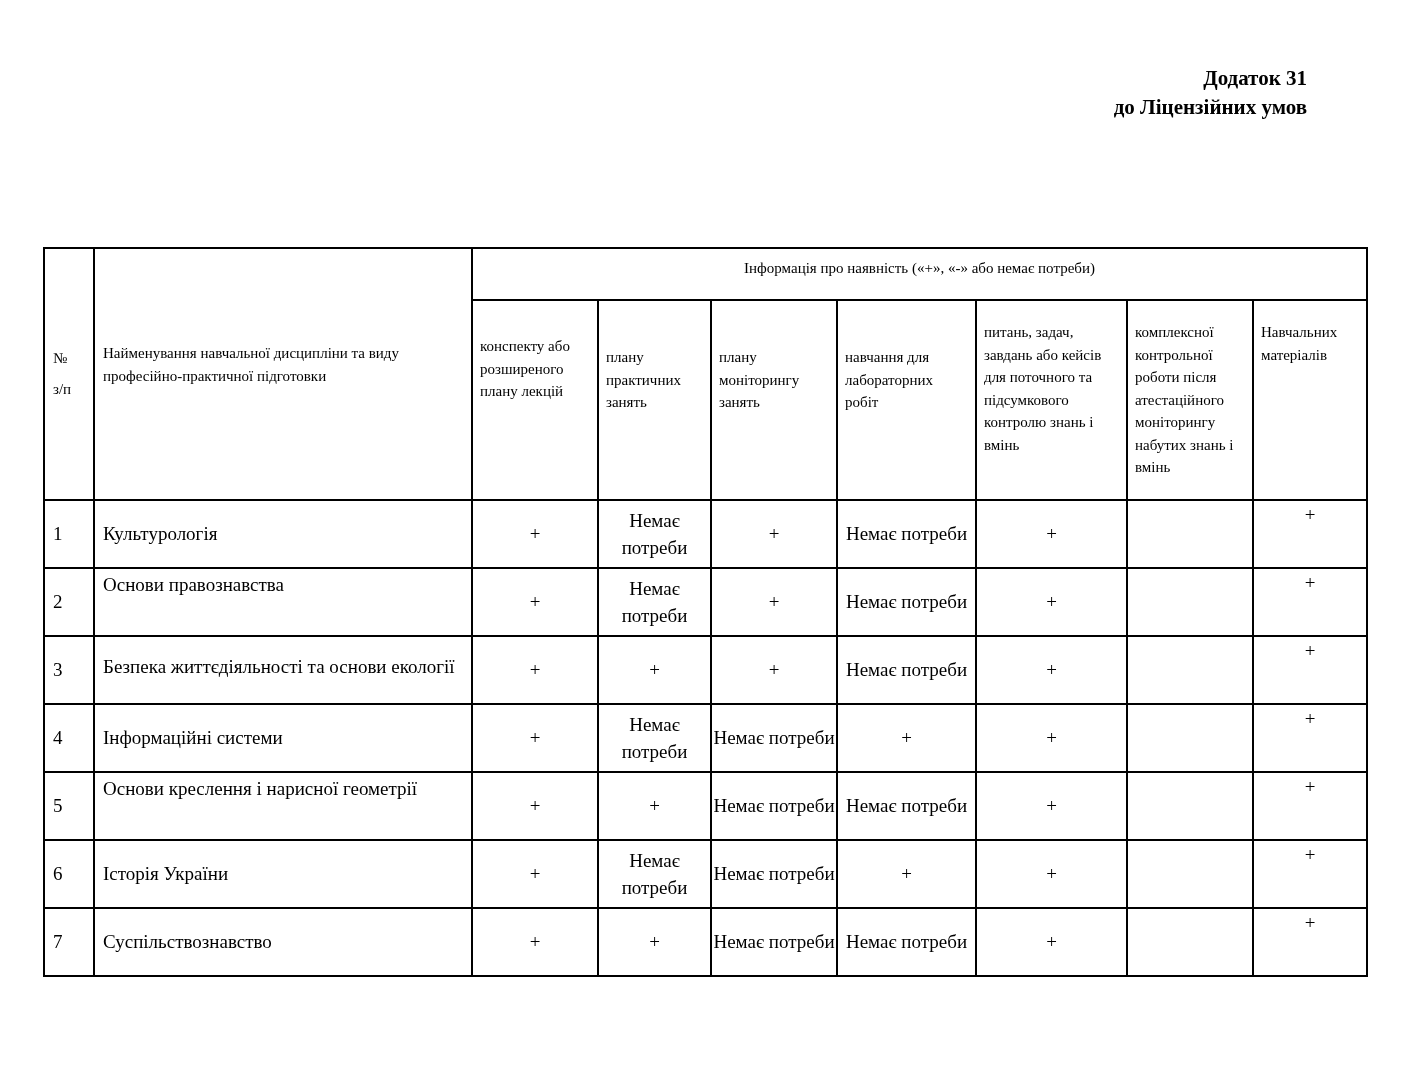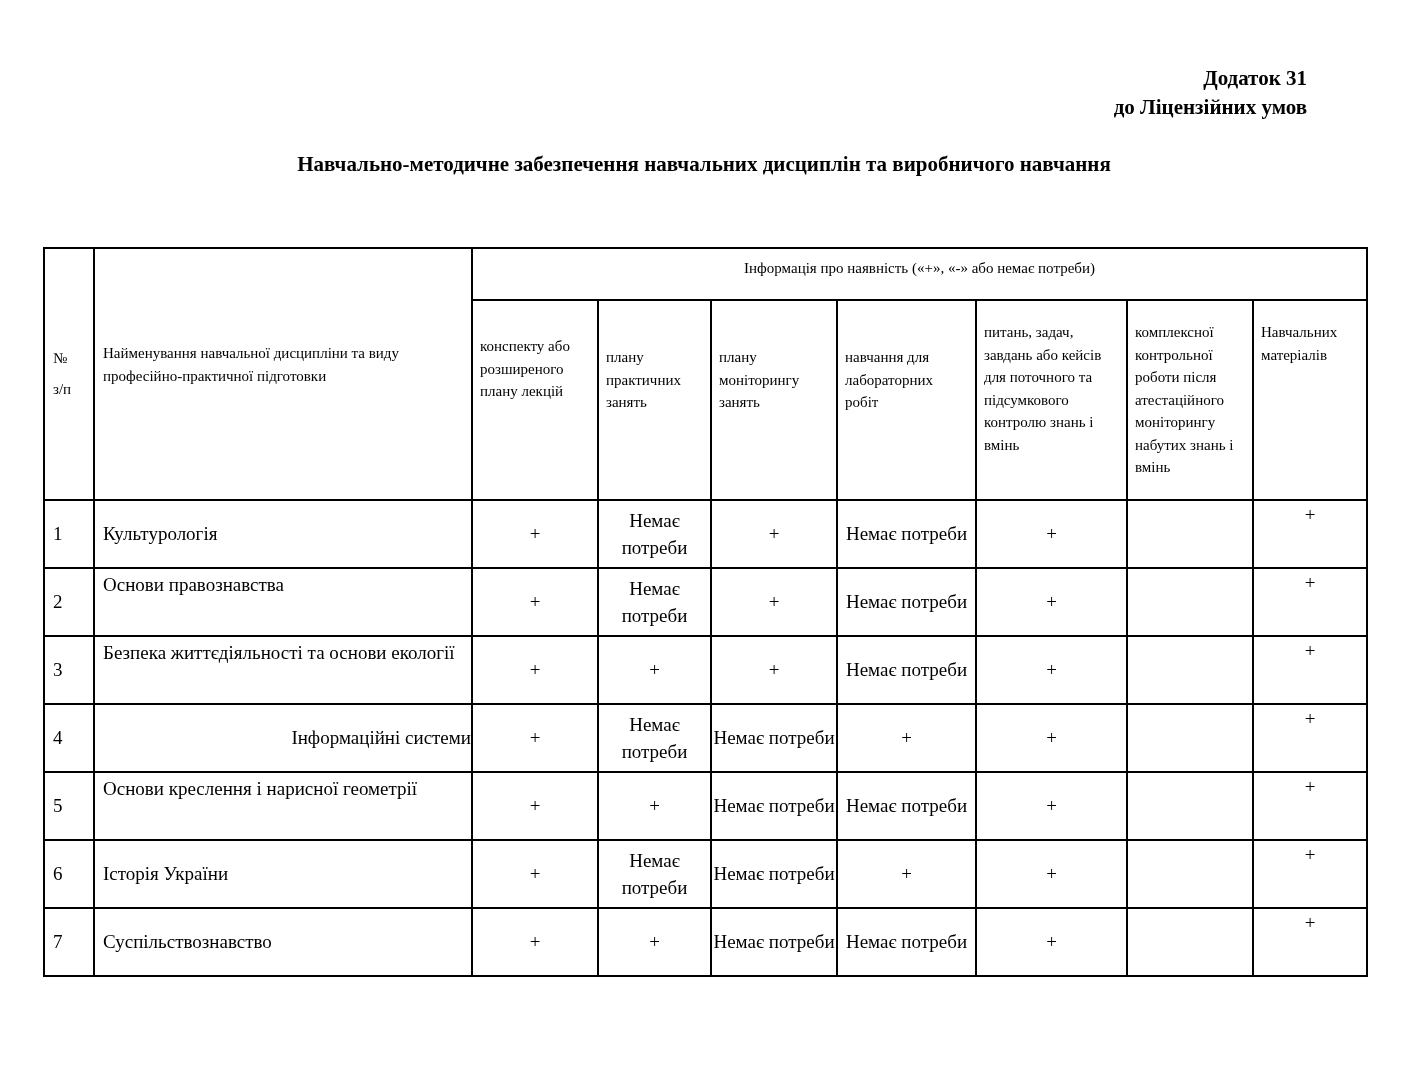--- a/index.html
+++ b/index.html
@@ -21,21 +21,20 @@
 </style>
 </head>
 <body>
 
 <div class="appendix">
   <div>Додаток 31</div>
   <div>до Ліцензійних умов</div>
 </div>
 
 <div class="title">
-  <div>Навчально-методичне забезпечення навчальних дисциплін та виробничого навчання</div>
 </div>
 
 <table class="main">
   <colgroup>
     <col style="width:50px">
       <col style="width:378px">
       <col style="width:126px">
       <col style="width:113px">
     <col style="width:126px">
       <col style="width:139px">
@@ -80,32 +79,32 @@
         <td class="body-cell center" style="vertical-align: middle; font-size: 19px;">+</td>
         <td class="body-cell center" style="vertical-align: middle;">Немає потреби</td>
         <td class="body-cell center" style="vertical-align: middle; font-size: 19px;">+</td>
         <td class="body-cell center" style="vertical-align: middle;">Немає потреби</td>
         <td class="body-cell center" style="vertical-align: middle; font-size: 19px;">+</td>
         <td class="body-cell center" style="vertical-align: middle;"></td>
         <td class="body-cell center" style="vertical-align: top; padding-top: 0px; font-size: 19px;">+</td>
       </tr>
       <tr style="height: 68px;">
         <td class="body-cell num-col" style="vertical-align: middle;">3</td>
-        <td class="body-cell name-col" style="vertical-align: top; padding-top: 2px;">Безпека життєдіяльності та основи екології</td>
+        <td class="body-cell name-col" style="vertical-align: top; padding-top: 16px;">Безпека життєдіяльності та основи екології</td>
         <td class="body-cell center" style="vertical-align: middle; font-size: 19px;">+</td>
         <td class="body-cell center" style="vertical-align: middle; font-size: 19px;">+</td>
         <td class="body-cell center" style="vertical-align: middle; font-size: 19px;">+</td>
         <td class="body-cell center" style="vertical-align: middle;">Немає потреби</td>
         <td class="body-cell center" style="vertical-align: middle; font-size: 19px;">+</td>
         <td class="body-cell center" style="vertical-align: middle;"></td>
         <td class="body-cell center" style="vertical-align: top; padding-top: 0px; font-size: 19px;">+</td>
       </tr>
       <tr style="height: 68px;">
         <td class="body-cell num-col" style="vertical-align: middle;">4</td>
-        <td class="body-cell name-col" style="vertical-align: middle; text-align: right;">Інформаційні системи</td>
+        <td class="body-cell name-col" style="vertical-align: middle;">Інформаційні системи</td>
         <td class="body-cell center" style="vertical-align: middle; font-size: 19px;">+</td>
         <td class="body-cell center" style="vertical-align: middle;">Немає потреби</td>
         <td class="body-cell center" style="vertical-align: middle;">Немає потреби</td>
         <td class="body-cell center" style="vertical-align: middle; font-size: 19px;">+</td>
         <td class="body-cell center" style="vertical-align: middle; font-size: 19px;">+</td>
         <td class="body-cell center" style="vertical-align: middle;"></td>
         <td class="body-cell center" style="vertical-align: top; padding-top: 0px; font-size: 19px;">+</td>
       </tr>
       <tr style="height: 68px;">
         <td class="body-cell num-col" style="vertical-align: middle;">5</td>

